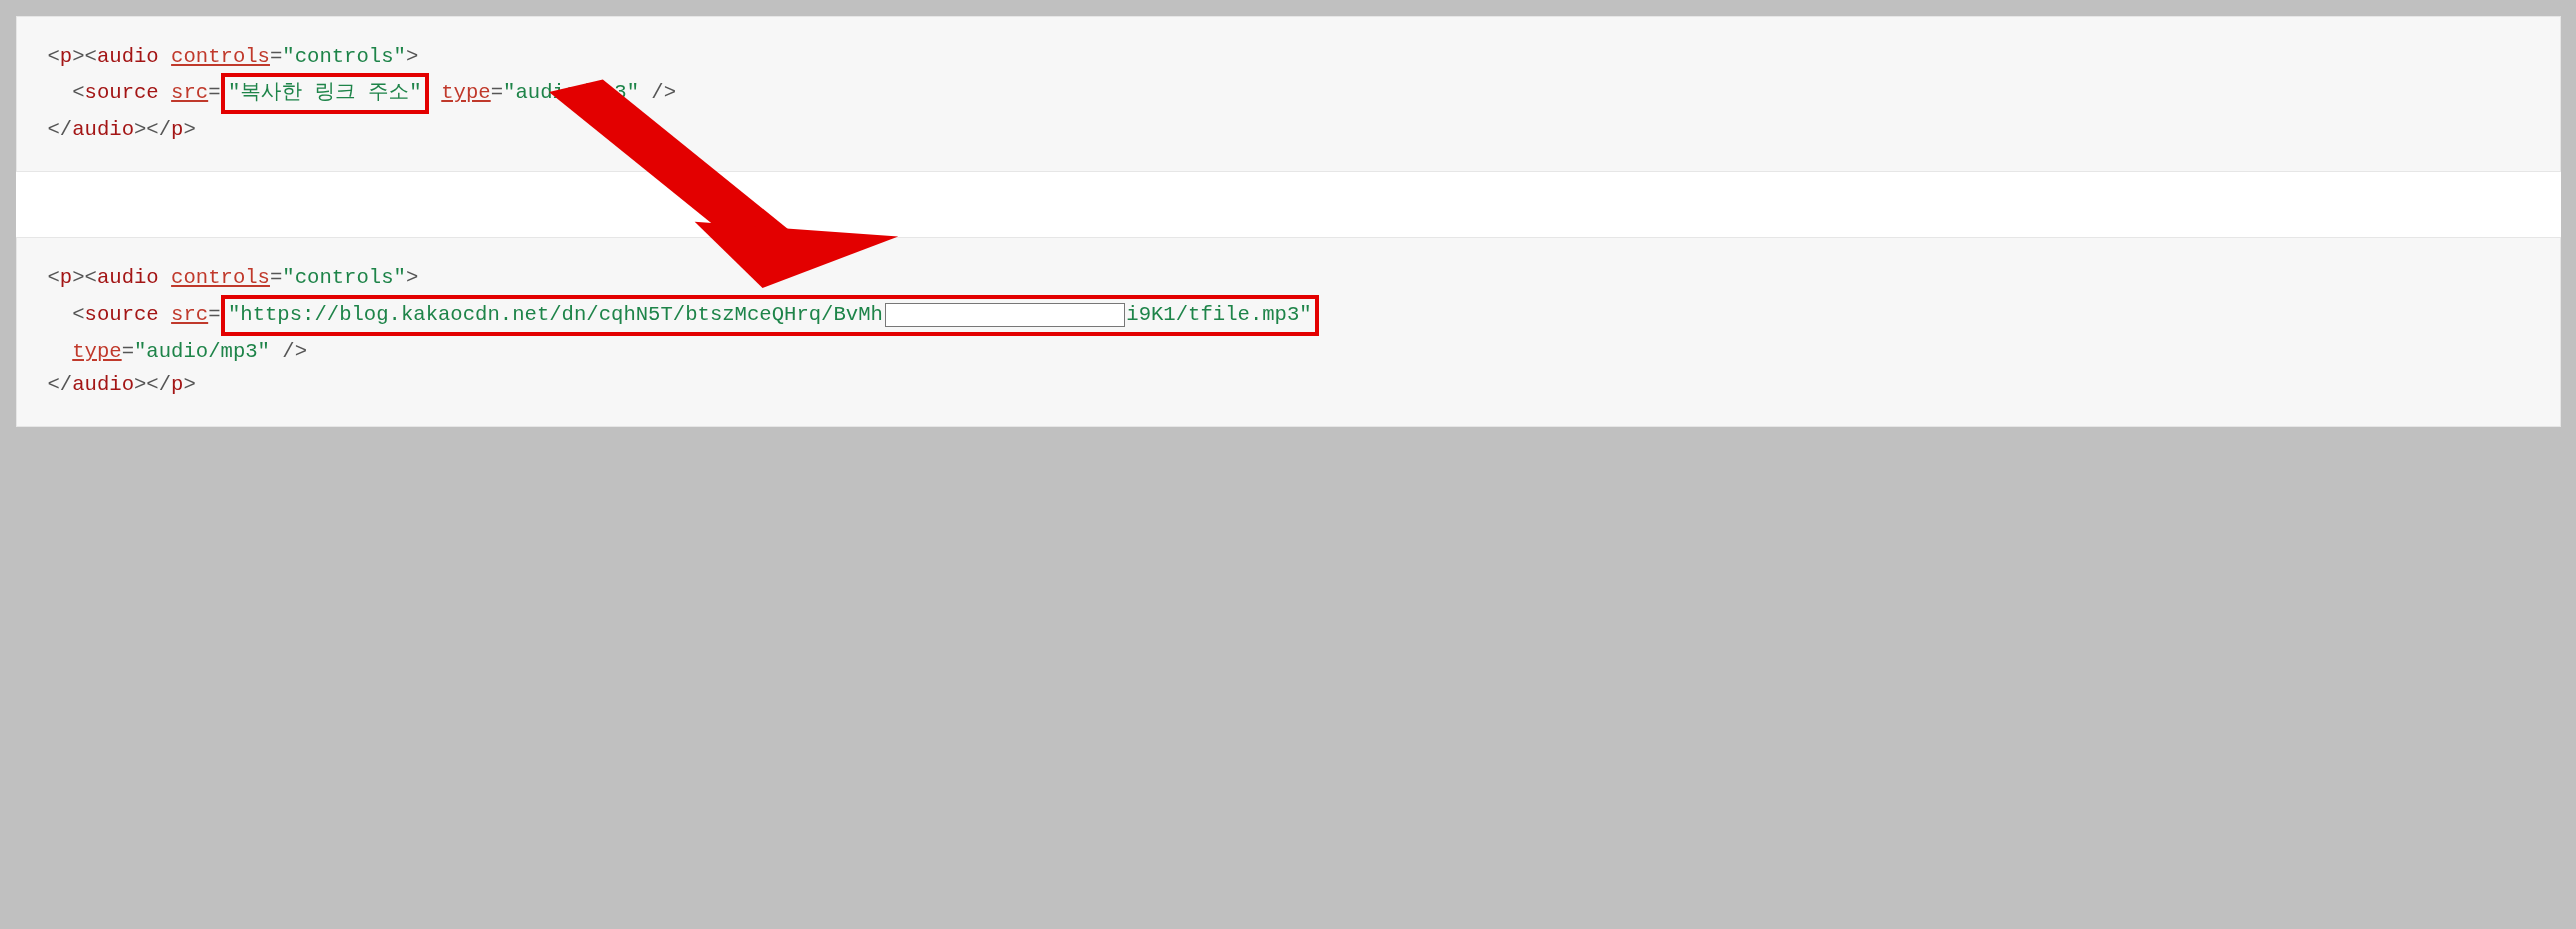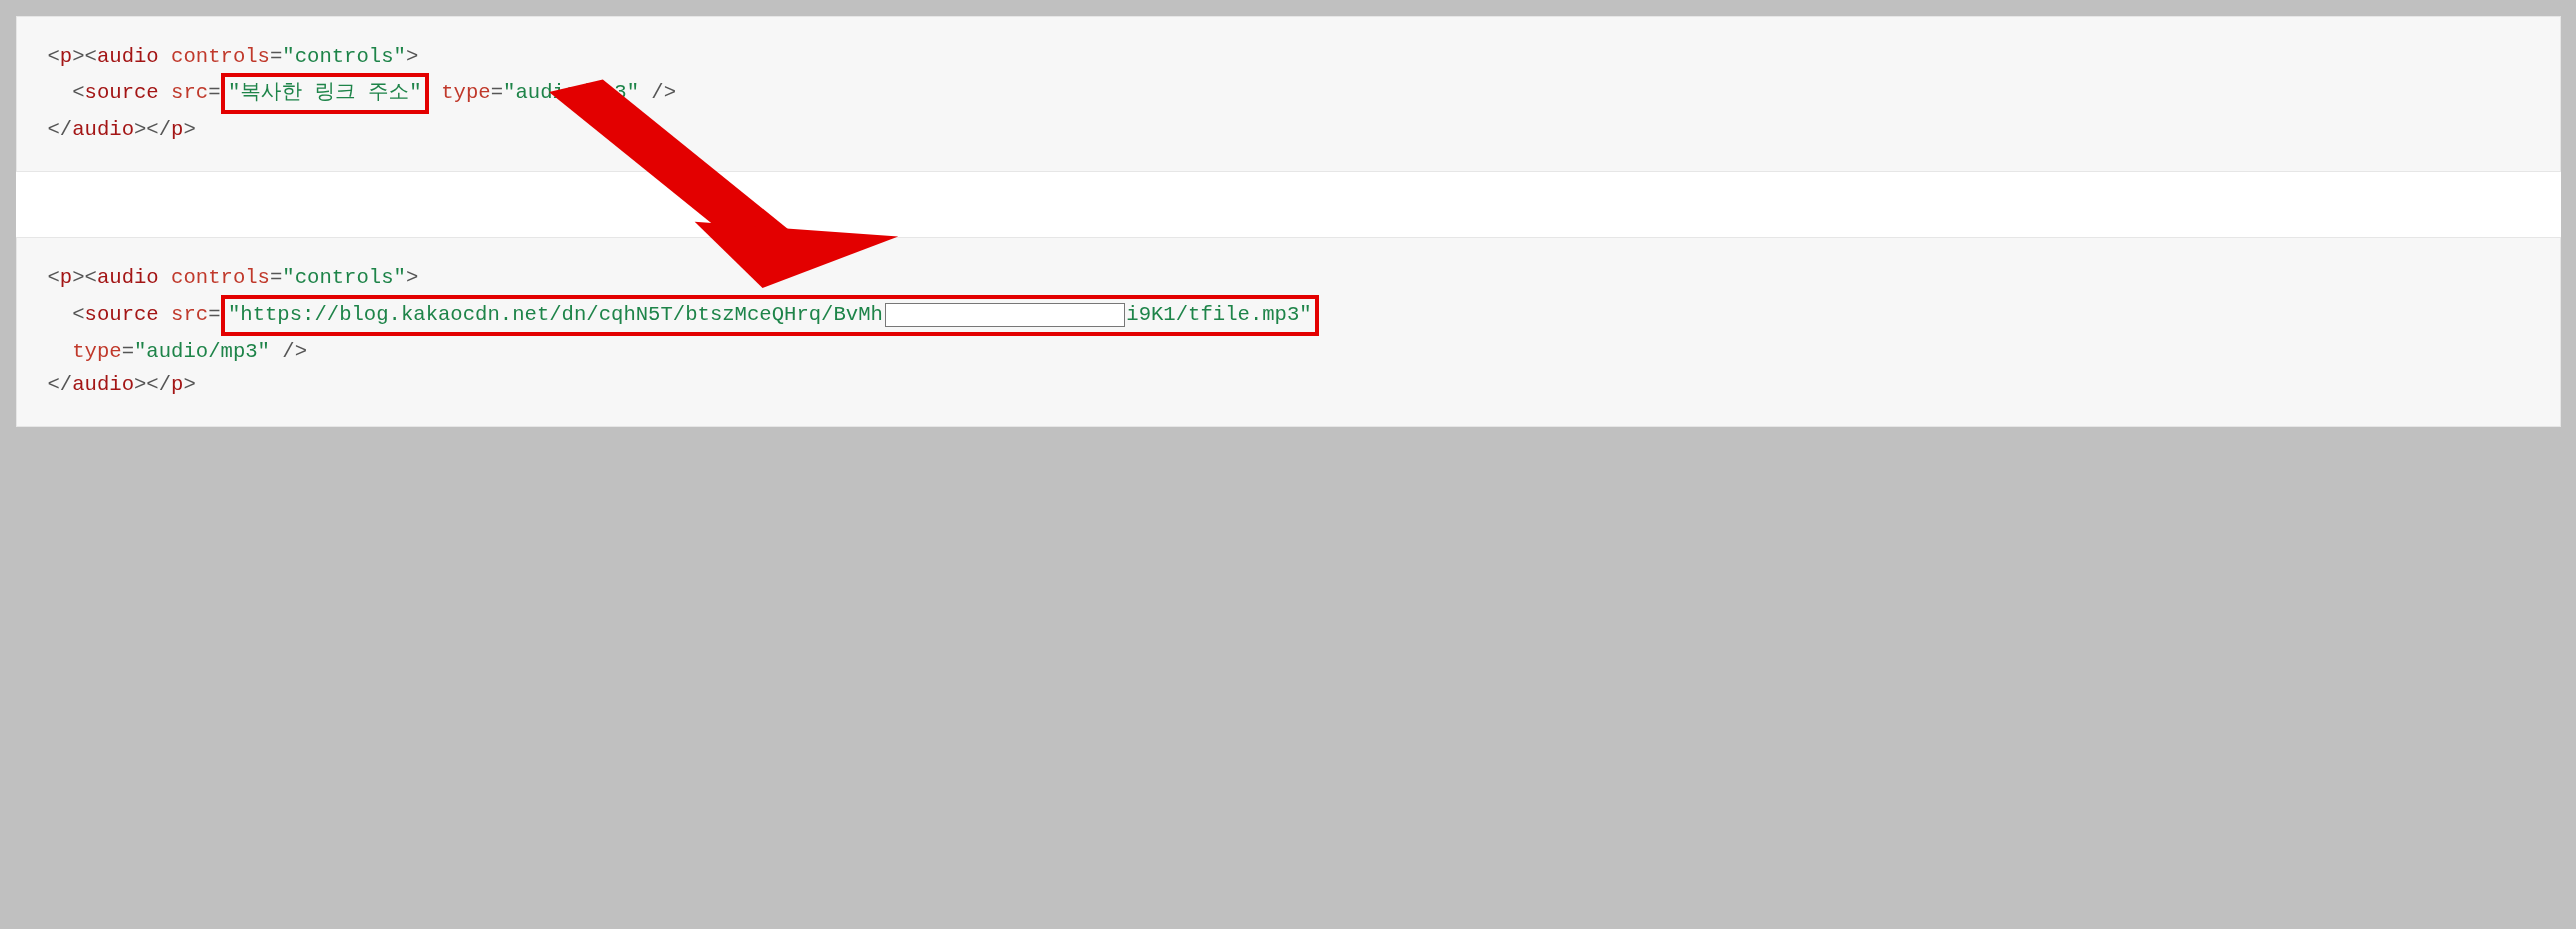--- a/index.html
+++ b/index.html
@@ -21,21 +21,21 @@
       white-space: pre;
       position: relative;
       overflow: visible;
     }
     .gap {
       height: 65px;
       background: #fff;
     }
     .punct { color: #555; }
     .tag { color: #a31515; }
-    .attr { color: #c0392b; }
+    .attr { color: #c0392b; text-decoration: underline; }
     .val { color: #1e8449; }
     .highlight-box {
       border: 4.3px solid #e30000;
       padding: 0 3.4px;
       display: inline-block;
       vertical-align: baseline;
     }
     .redact {
       display: inline-block;
       border: 1.7px solid #777;

